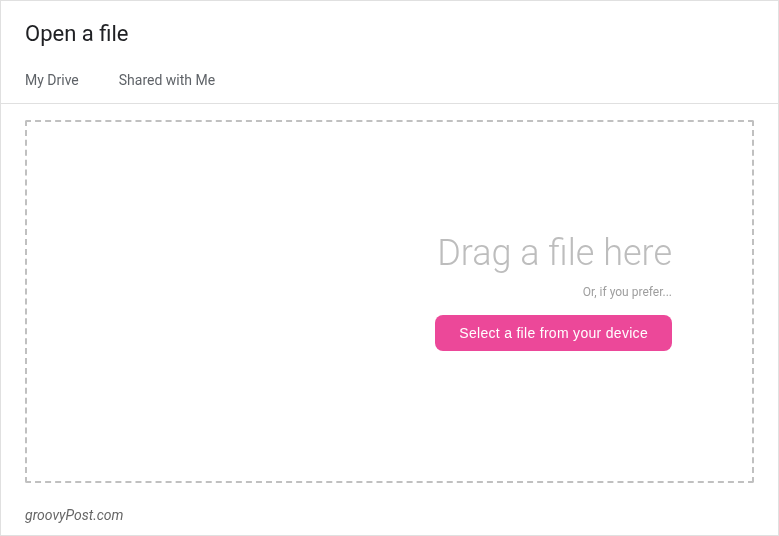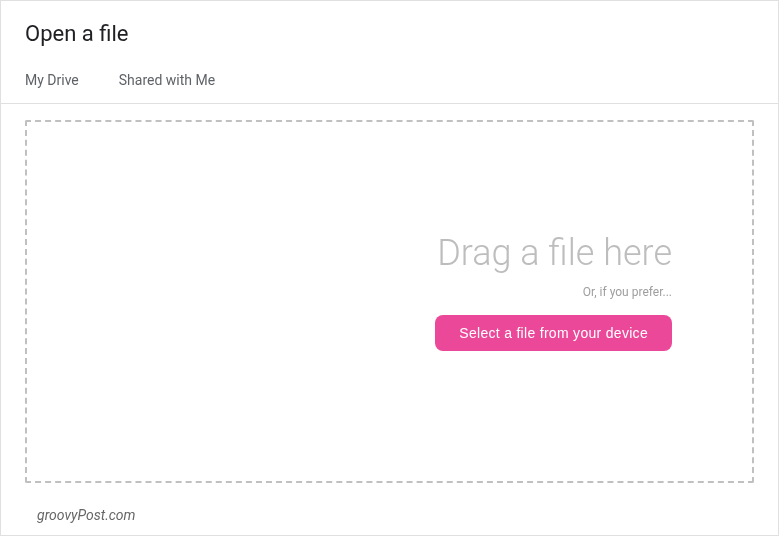--- a/index.html
+++ b/index.html
@@ -104,21 +104,21 @@
       border: none;
       padding: 10px 24px;
       font-size: 14px;
       font-weight: 500;
       border-radius: 8px;
       cursor: pointer;
       letter-spacing: 0.3px;
     }
 
     .dialog-footer {
-      padding: 8px 24px 12px 36px;
+      padding: 8px 24px 12px 24px;
       display: flex;
       align-items: center;
     }
 
     .footer-branding {
       font-size: 14px;
       color: #666;
       font-style: italic;
     }
 

